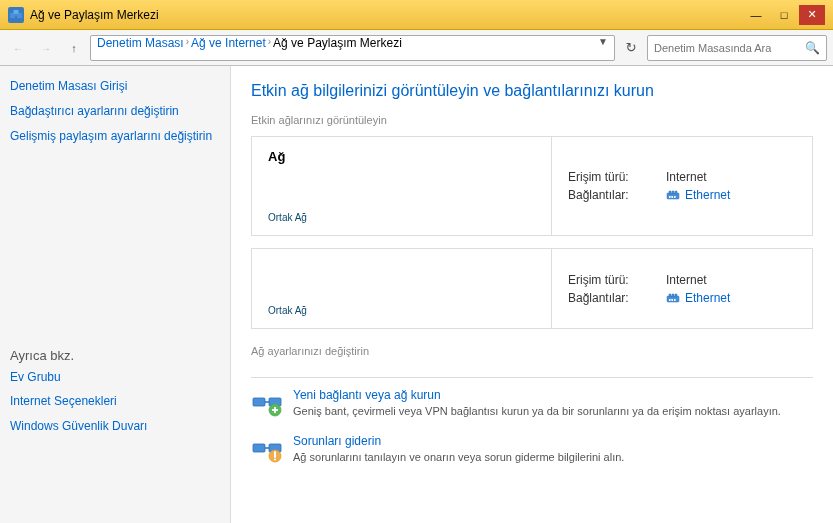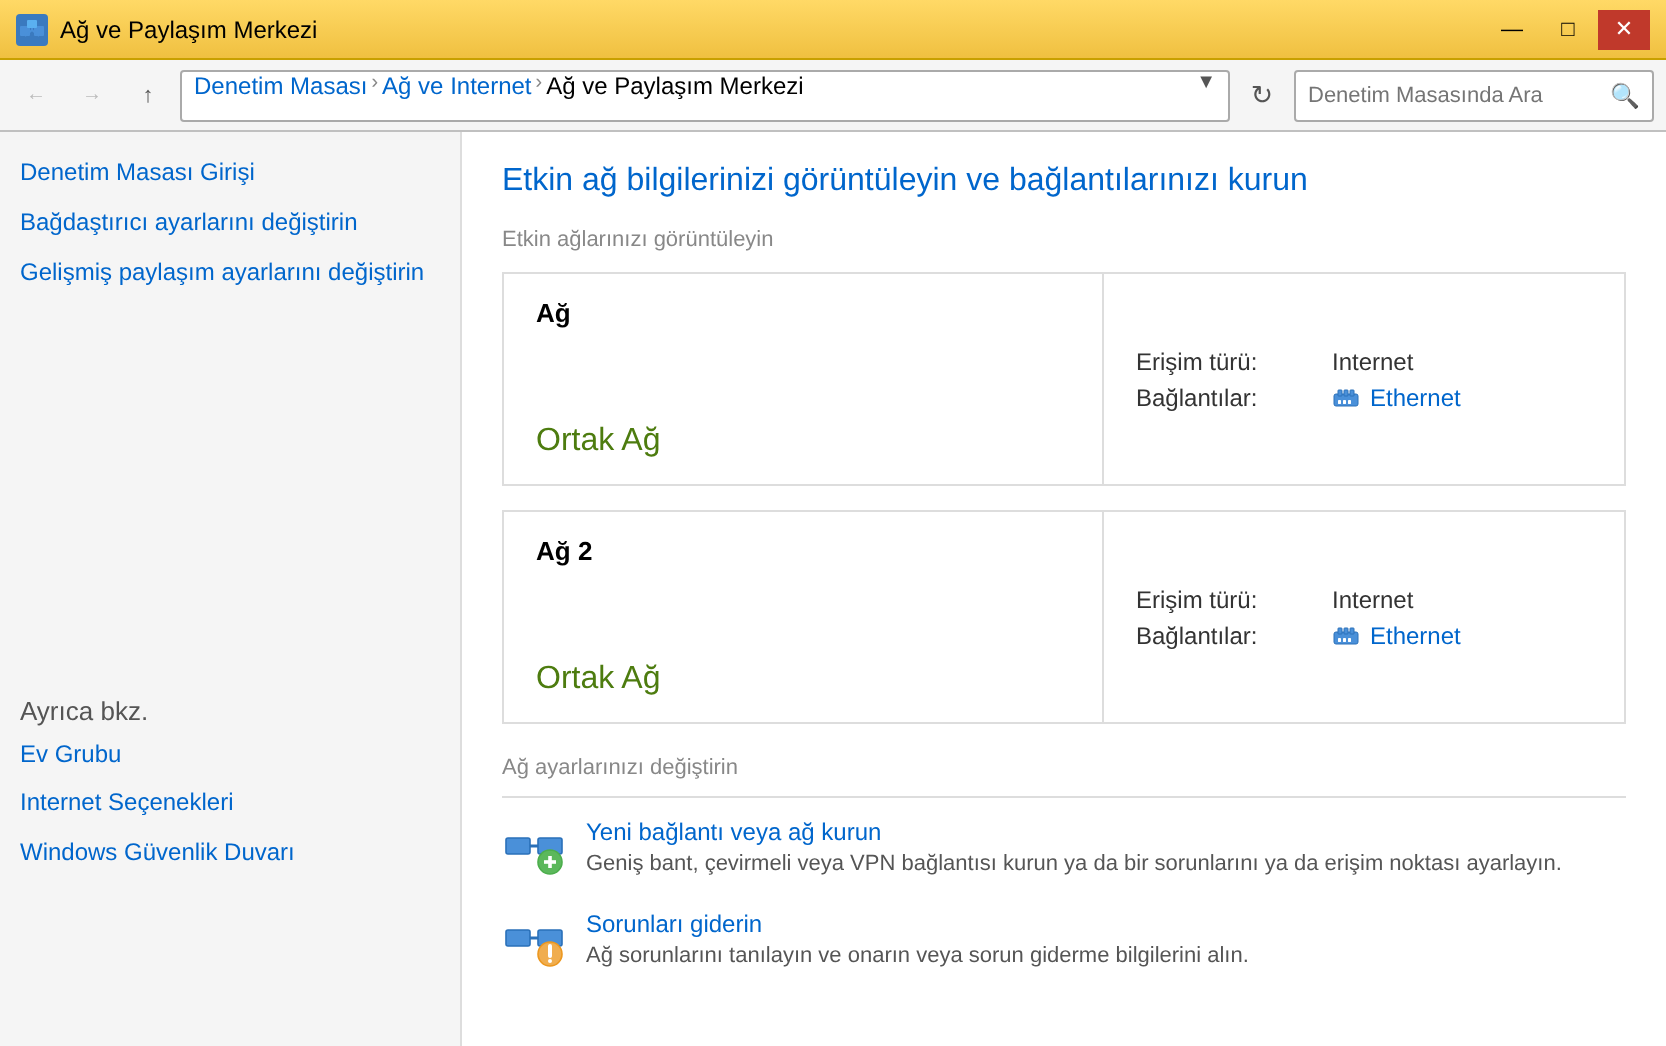--- a/index.html
+++ b/index.html
@@ -191,22 +191,22 @@
       display: flex;
       flex-direction: column;
       justify-content: center;
     }
     .network-name {
       font-weight: bold;
       font-size: 13px;
       margin-bottom: 4px;
     }
     .network-type {
-      font-size: 16px;
-      color: #4d7c0f;
+      font-size: 10px;
+      color: #0c4a6e;
       margin-top: 44px;
     }
     .network-divider {
       width: 1px;
       background: #ddd;
     }
     .network-details {
       width: 260px;
       padding: 12px 16px;
       display: flex;
@@ -246,21 +246,21 @@
     .ethernet-icon svg { width: 14px; height: 14px; }
 
     
     .settings-section {
       margin-top: 16px;
     }
     .settings-section-header {
       font-size: 11px;
       color: #888;
       border-bottom: 1px solid #ddd;
-      padding-bottom: 8px;
+      padding-bottom: 20px;
       margin-bottom: 10px;
     }
     .settings-item {
       display: flex;
       align-items: flex-start;
       gap: 10px;
       margin-bottom: 14px;
     }
     .settings-icon {
       width: 32px; height: 32px;
@@ -376,21 +376,20 @@
               <span>Ethernet</span>
             </a>
           </div>
         </div>
       </div>
     </div>
 
     <div class="network-section">
       <div class="network-card">
         <div class="network-info">
-          <div class="network-name">Ağ 2</div>
           <div class="network-type">Ortak Ağ</div>
         </div>
         <div class="network-divider"></div>
         <div class="network-details">
           <div class="detail-row">
             <span class="detail-label">Erişim türü:</span>
             <span class="detail-value">Internet</span>
           </div>
           <div class="detail-row">
             <span class="detail-label">Bağlantılar:</span>

